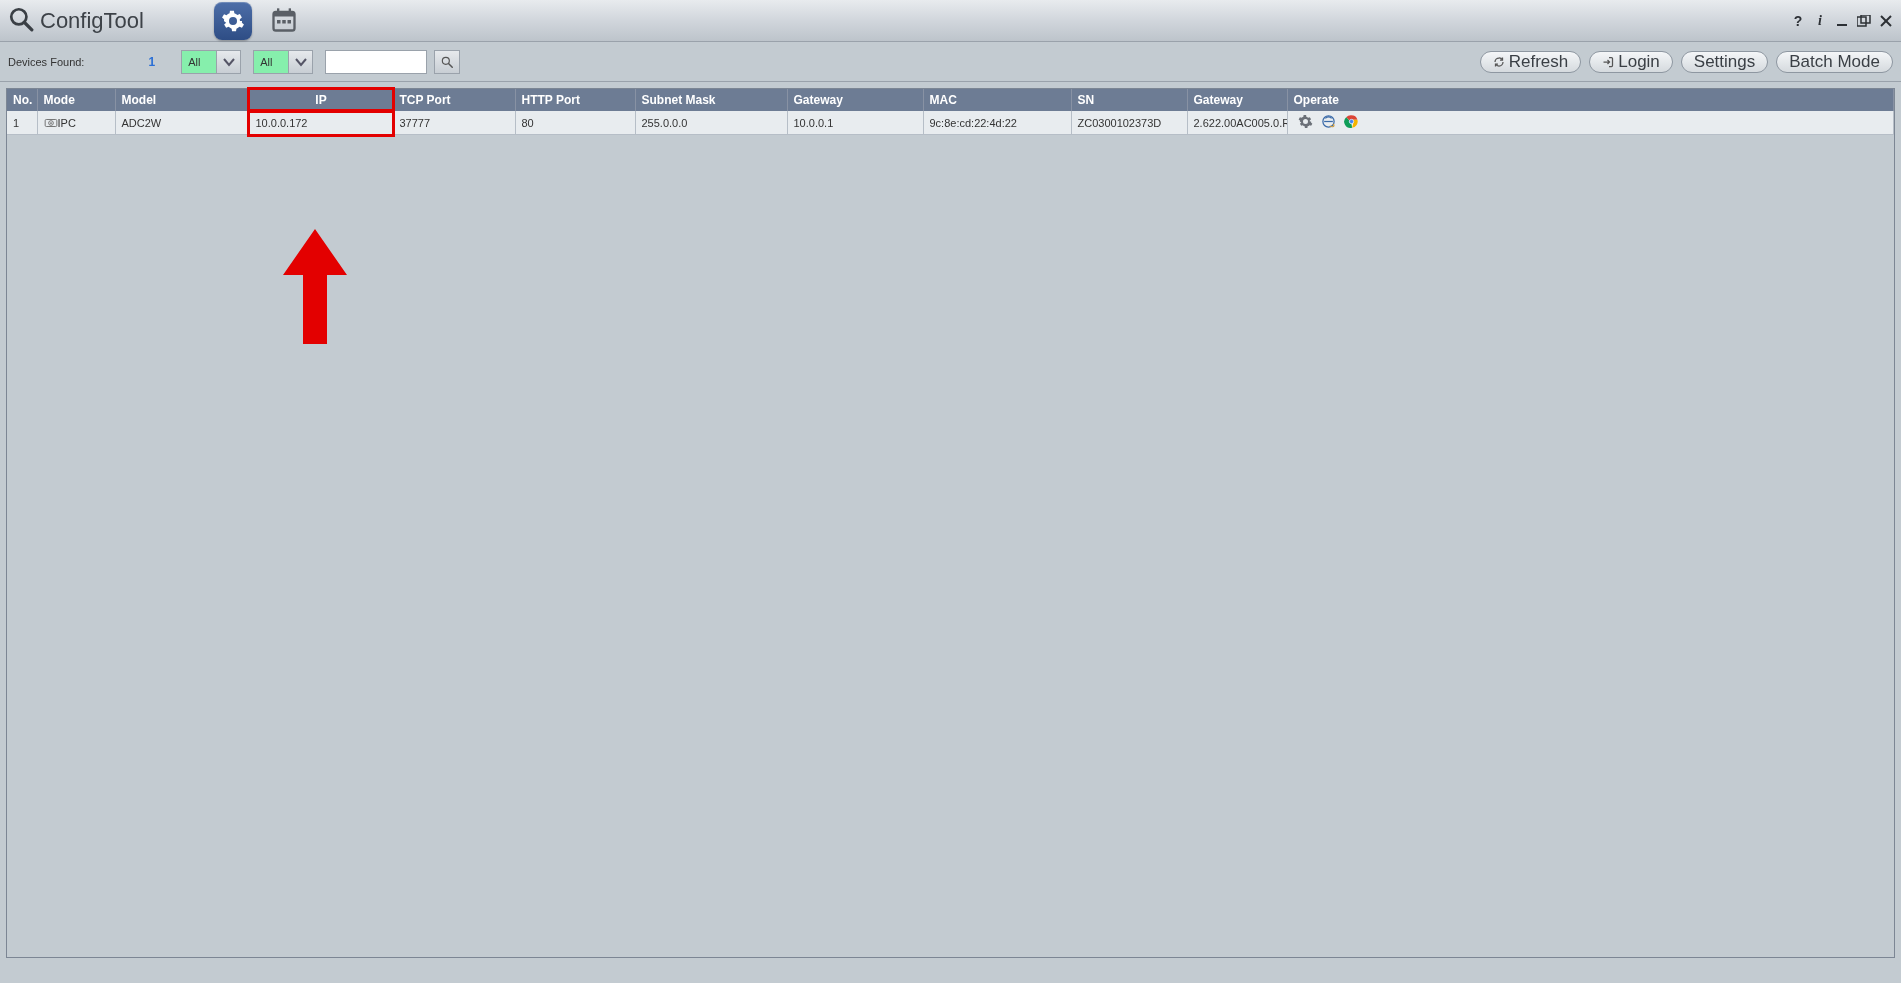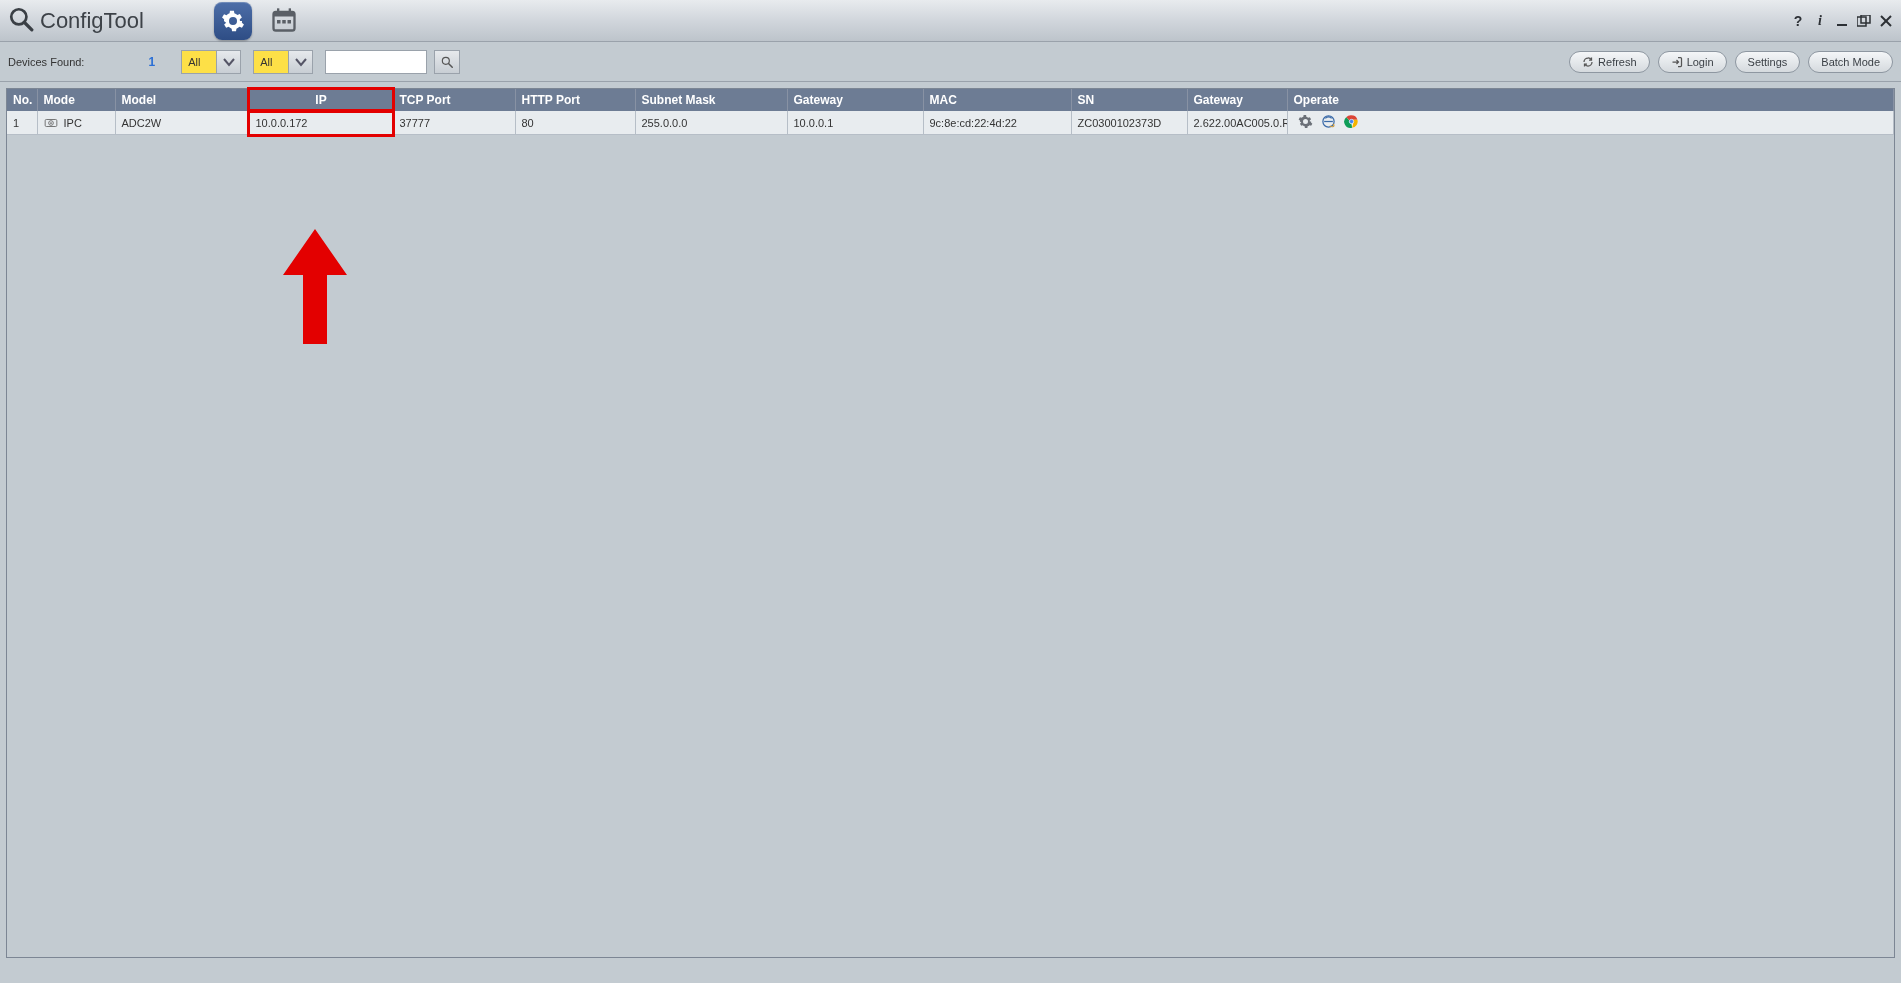--- a/index.html
+++ b/index.html
@@ -62,21 +62,21 @@
       padding: 0 8px;
       gap: 8px;
       border-bottom: 1px solid #9aa2ab;
     }
     .devices-label { font-size: 11px; color: #333; }
     .devices-count { color: #2a6fd6; font-size: 12px; font-weight: bold; margin-left: 56px; margin-right: 18px; }
     .combo {
       display: inline-flex; align-items: stretch;
       height: 24px;
       border: 1px solid #9aa2ab;
-      background: #fde047;
+      background: #86efac;
       margin-right: 4px;
     }
     .combo .combo-text {
       width: 34px; padding: 0 6px; display:flex; align-items:center;
       font-size: 11px; color: #333;
     }
     .combo .combo-btn {
       width: 24px;
       background: linear-gradient(to bottom, #e6e9ec, #c8ced4);
       border-left: 1px solid #9aa2ab;
@@ -103,21 +103,21 @@
       gap: 8px;
     }
     .pill-btn {
       height: 22px;
       border: 1px solid #8e97a1;
       border-radius: 11px;
       background: linear-gradient(to bottom, #f4f6f8, #d5dade);
       display: inline-flex;
       align-items: center;
       padding: 0 12px;
-      font-size: 11px;
+      font-size: 17px;
       color: #3a3f45;
       gap: 4px;
       cursor: pointer;
     }
 
     .table-wrap {
       margin: 6px 6px 6px 6px;
       border: 1px solid #7c8694;
       background: #c3cbd1;
       height: 870px;
@@ -154,21 +154,21 @@
     .col-subnet { width: 152px; }
     .col-gateway { width: 136px; }
     .col-mac { width: 148px; }
     .col-sn { width: 116px; }
     .col-version { width: 100px; }
     .col-operate { width: auto; }
 
     .ip-header-highlight { outline: 3px solid #e30000; outline-offset: -1px; text-align: center; }
     .ip-cell-highlight { outline: 3px solid #e30000; outline-offset: -1px; }
 
-    .type-cell { display: flex; align-items: center; gap: 6px; }
+    .type-cell { display: flex; align-items: center; gap: 0; }
     .operate-icons { display: flex; gap: 8px; align-items:center; padding-left: 4px;}
 
     .arrow-annotation {
       position: absolute;
       left: 268px;
       top: 140px;
       width: 80px;
     }
   </style>
 </head>

